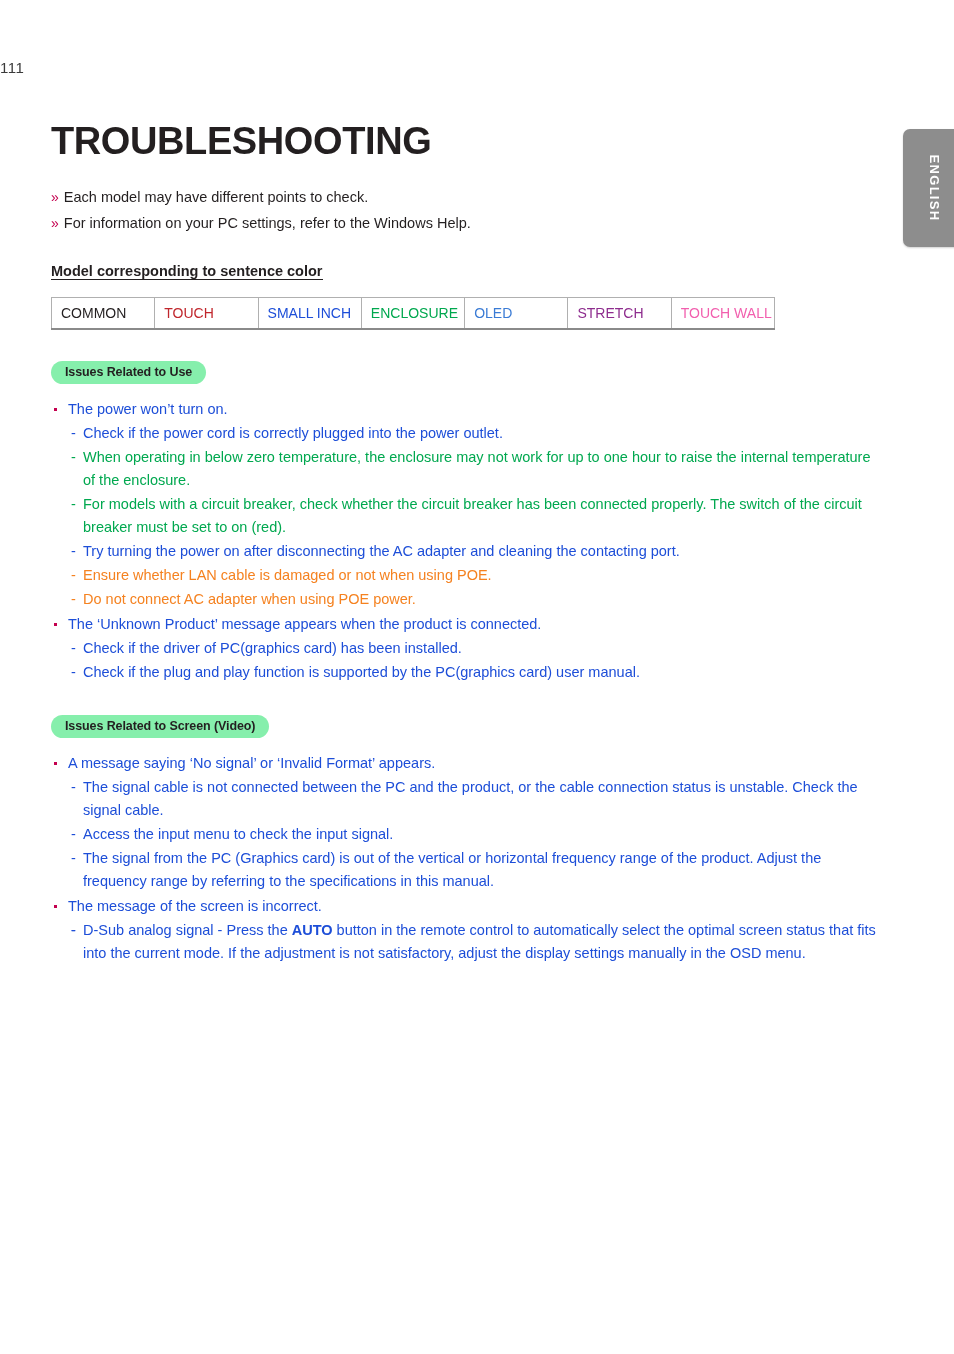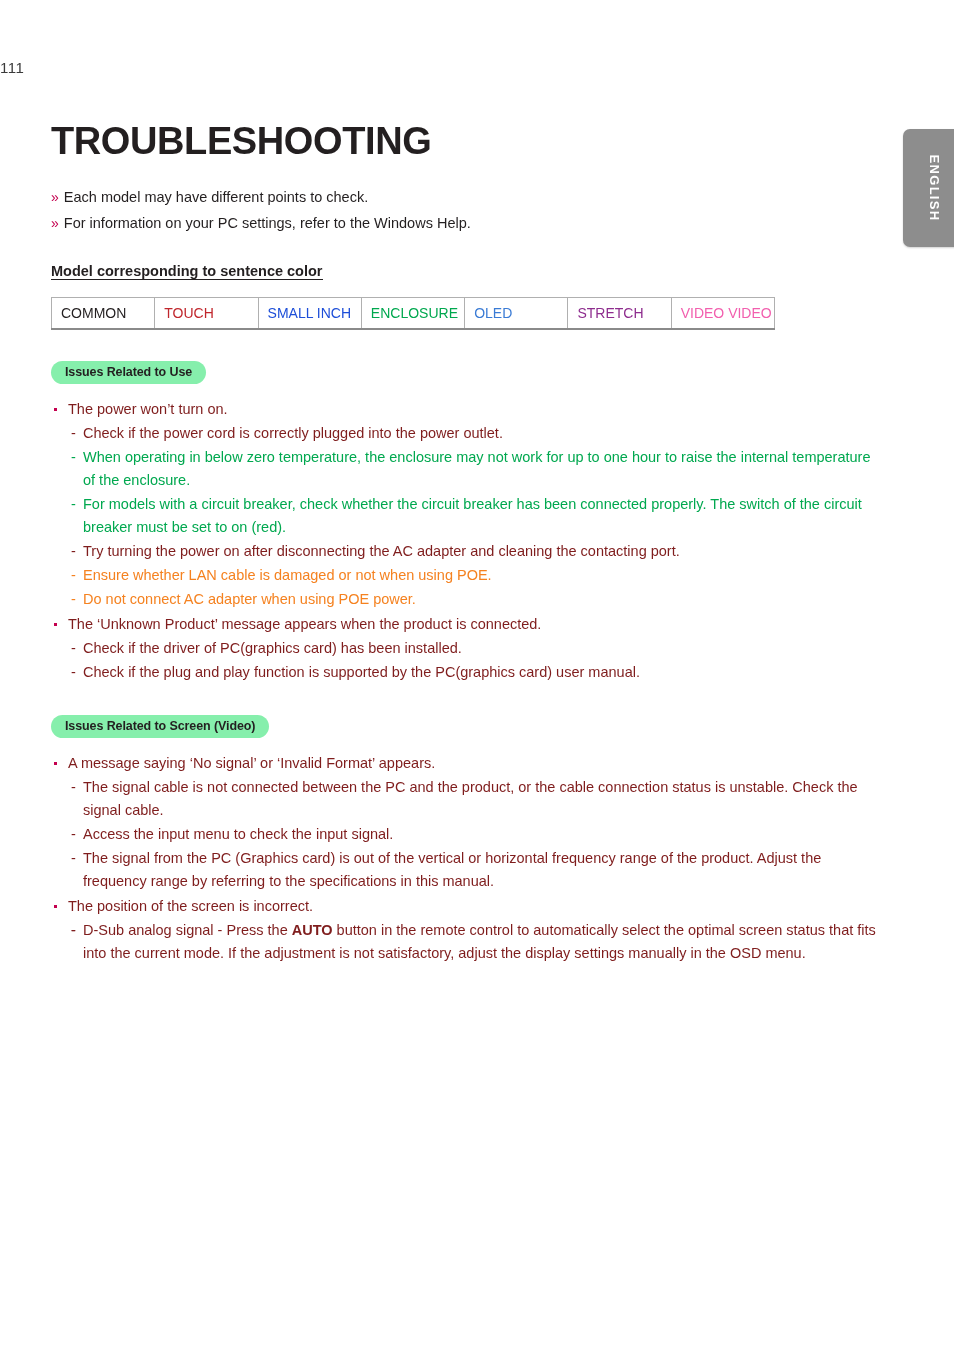--- a/index.html
+++ b/index.html
@@ -154,21 +154,21 @@
     padding-left: 32px;
     font-size: 14.5px;
     line-height: 23px;
     margin-top: 1px;
   }
   .bullet-l2 .dash {
     position: absolute;
     left: 20px;
     top: 0;
   }
-  .c-common   { color: #7f1d1d; }
+  .c-common   { color: #1d4ed8; }
   .c-enclosure{ color: #00a84f; }
   .c-smallinch{ color: #f58220; }
   .strong { font-weight: bold; }
 </style>
 </head>
 <body>
 
 <div class="page-number">111</div>
 
 <div class="lang-tab">
@@ -196,21 +196,21 @@
 
   <table class="legend-table">
     <tbody>
       <tr>
         <td style="color: rgb(35, 31, 32);">COMMON</td>
         <td style="color: rgb(192, 38, 44);">TOUCH</td>
         <td style="color: #1d4ed8; margin-top: 16px;">SMALL INCH</td>
         <td style="color: rgb(0, 168, 79);">ENCLOSURE</td>
         <td style="color: rgb(58, 123, 213);">OLED</td>
         <td style="color: rgb(142, 45, 142);">STRETCH</td>
-        <td style="color: rgb(242, 95, 174);">VIDEO VIDEO</td>
+        <td style="color: rgb(242, 95, 174);">TOUCH WALL</td>
       </tr>
     </tbody>
   </table>
 
   <div id="sections-root">
       <div><div class="section-badge">Issues Related to Use</div></div>
       <div class="bullets">
         <div class="bullet-l1 c-common">The power won’t turn on.</div>
         <div class="bullet-l2 c-common"><span class="dash">-</span><span>Check if the power cord is correctly plugged into the power outlet.</span></div>
         <div class="bullet-l2 c-enclosure"><span class="dash">-</span><span>When operating in below zero temperature, the enclosure may not work for up to one hour to raise the internal temperature of the enclosure.</span></div>
@@ -221,19 +221,19 @@
         <div class="bullet-l1 c-common">The ‘Unknown Product’ message appears when the product is connected.</div>
         <div class="bullet-l2 c-common"><span class="dash">-</span><span>Check if the driver of PC(graphics card) has been installed.</span></div>
         <div class="bullet-l2 c-common"><span class="dash">-</span><span>Check if the plug and play function is supported by the PC(graphics card) user manual.</span></div>
       </div>
       <div><div class="section-badge">Issues Related to Screen (Video)</div></div>
       <div class="bullets">
         <div class="bullet-l1 c-common">A message saying ‘No signal’ or ‘Invalid Format’ appears.</div>
         <div class="bullet-l2 c-common"><span class="dash">-</span><span>The signal cable is not connected between the PC and the product, or the cable connection status is unstable. Check the signal cable.</span></div>
         <div class="bullet-l2 c-common"><span class="dash">-</span><span>Access the input menu to check the input signal.</span></div>
         <div class="bullet-l2 c-common"><span class="dash">-</span><span>The signal from the PC (Graphics card) is out of the vertical or horizontal frequency range of the product. Adjust the frequency range by referring to the specifications in this manual.</span></div>
-        <div class="bullet-l1 c-common">The position of the screen is incorrect.</div>
+        <div class="bullet-l1 c-common">The message of the screen is incorrect.</div>
         <div class="bullet-l2 c-common"><span class="dash">-</span></div>
         <div class="bullet-l2 c-common"><span class="dash">-</span><span>D-Sub analog signal - Press the <span class="strong">AUTO</span> button in the remote control to automatically select the optimal screen status that fits into the current mode. If the adjustment is not satisfactory, adjust the display settings manually in the OSD menu.</span></div>
       </div>
     </div>
 
 </div>
 
 </body></html>

